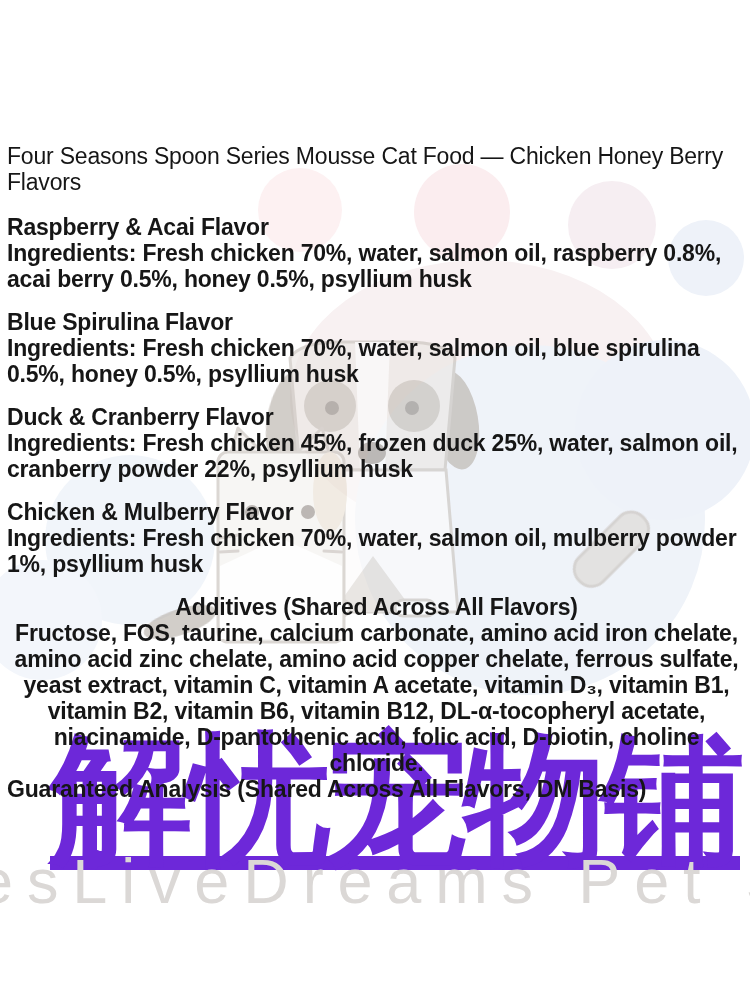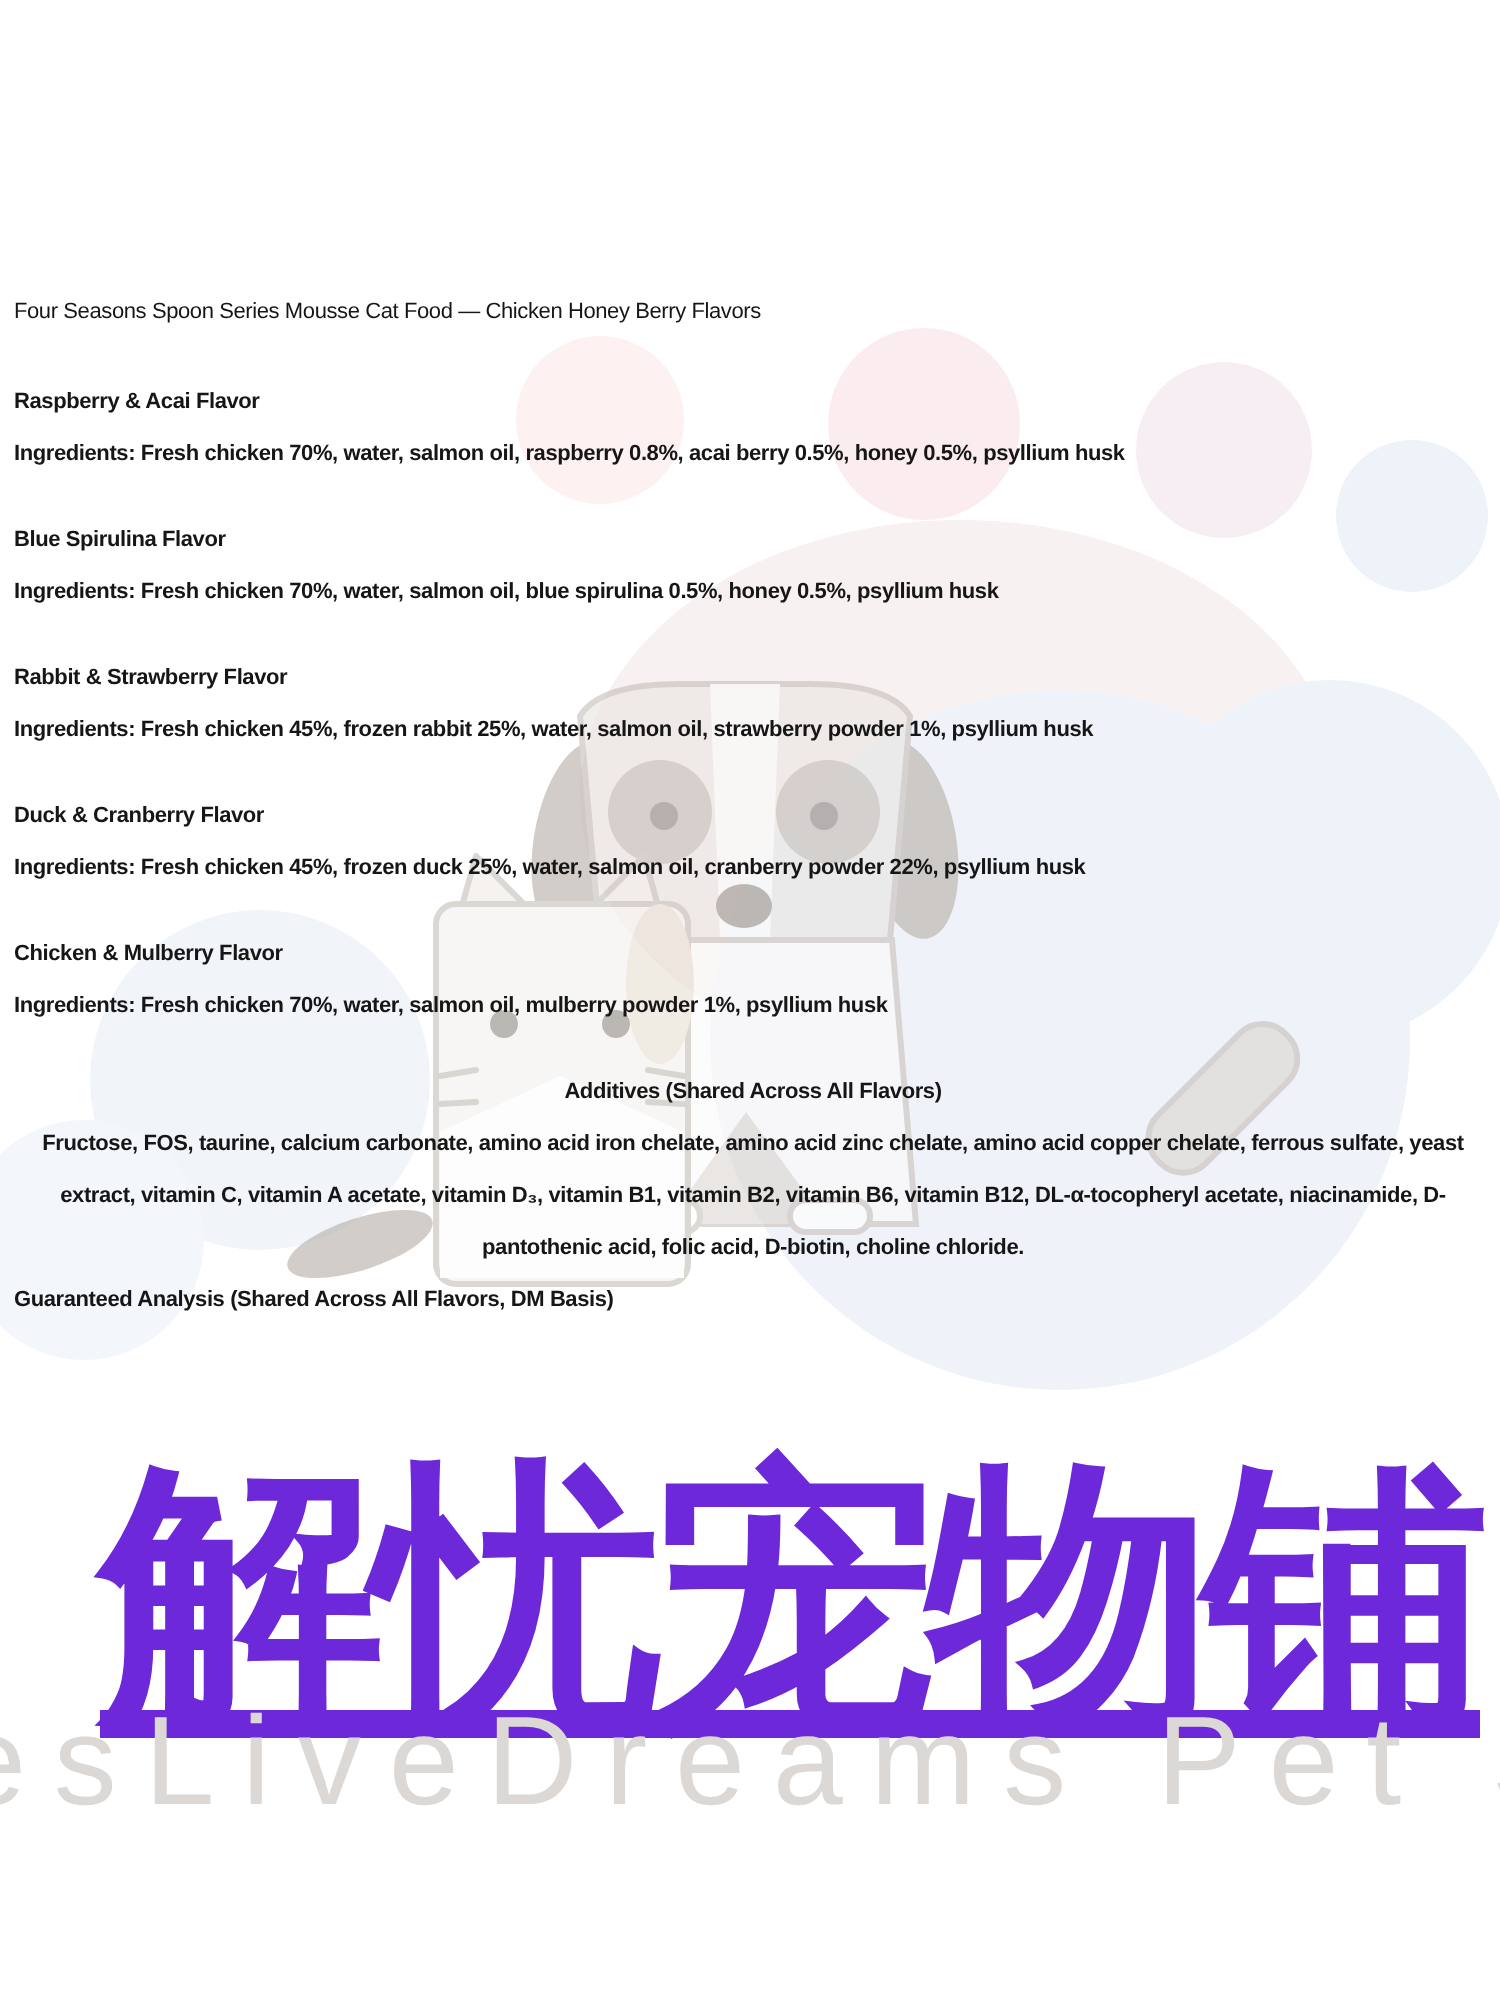--- a/index.html
+++ b/index.html
@@ -23,21 +23,21 @@
   .wm-latin {
     position: absolute; left: -22px; top: 850px;
     font-size: 63px; line-height: 1; letter-spacing: 0.22em;
     font-weight: 500; color: #dbd8d6; white-space: nowrap;
   }
 
   
   .content {
     position: absolute; inset: 0; z-index: 1;
     padding: 143px 4px 0 7px;
-    font-size: 11px; line-height: 26px; letter-spacing: -0.2px;
+    font-size: 23px; line-height: 26px; letter-spacing: -0.2px;
     color: #161616;
   }
   .title { margin: 0 0 19px 0; }
   .sec { margin: 0 0 17px 0; font-weight: bold; }
   .sec.no-gap { margin-bottom: 0; text-align: center; }
   .hd, .tx { margin: 0; }
 </style>
 </head>
 <body>
 
@@ -106,24 +106,20 @@
     </section>
 
     <section class="sec">
     </section>
 
     <section class="sec">
       <div class="hd">Blue Spirulina Flavor</div>
       <div class="tx">Ingredients: Fresh chicken 70%, water, salmon oil, blue spirulina 0.5%, honey 0.5%, psyllium husk</div>
     </section>
 
-    <section class="sec">
-      <div class="hd">Rabbit &amp; Strawberry Flavor</div>
-      <div class="tx">Ingredients: Fresh chicken 45%, frozen rabbit 25%, water, salmon oil, strawberry powder 1%, psyllium husk</div>
-    </section>
 
     <section class="sec">
       <div class="hd">Duck &amp; Cranberry Flavor</div>
       <div class="tx">Ingredients: Fresh chicken 45%, frozen duck 25%, water, salmon oil, cranberry powder 22%, psyllium husk</div>
     </section>
 
     <section class="sec">
       <div class="hd">Chicken &amp; Mulberry Flavor</div>
       <div class="tx">Ingredients: Fresh chicken 70%, water, salmon oil, mulberry powder 1%, psyllium husk</div>
     </section>

